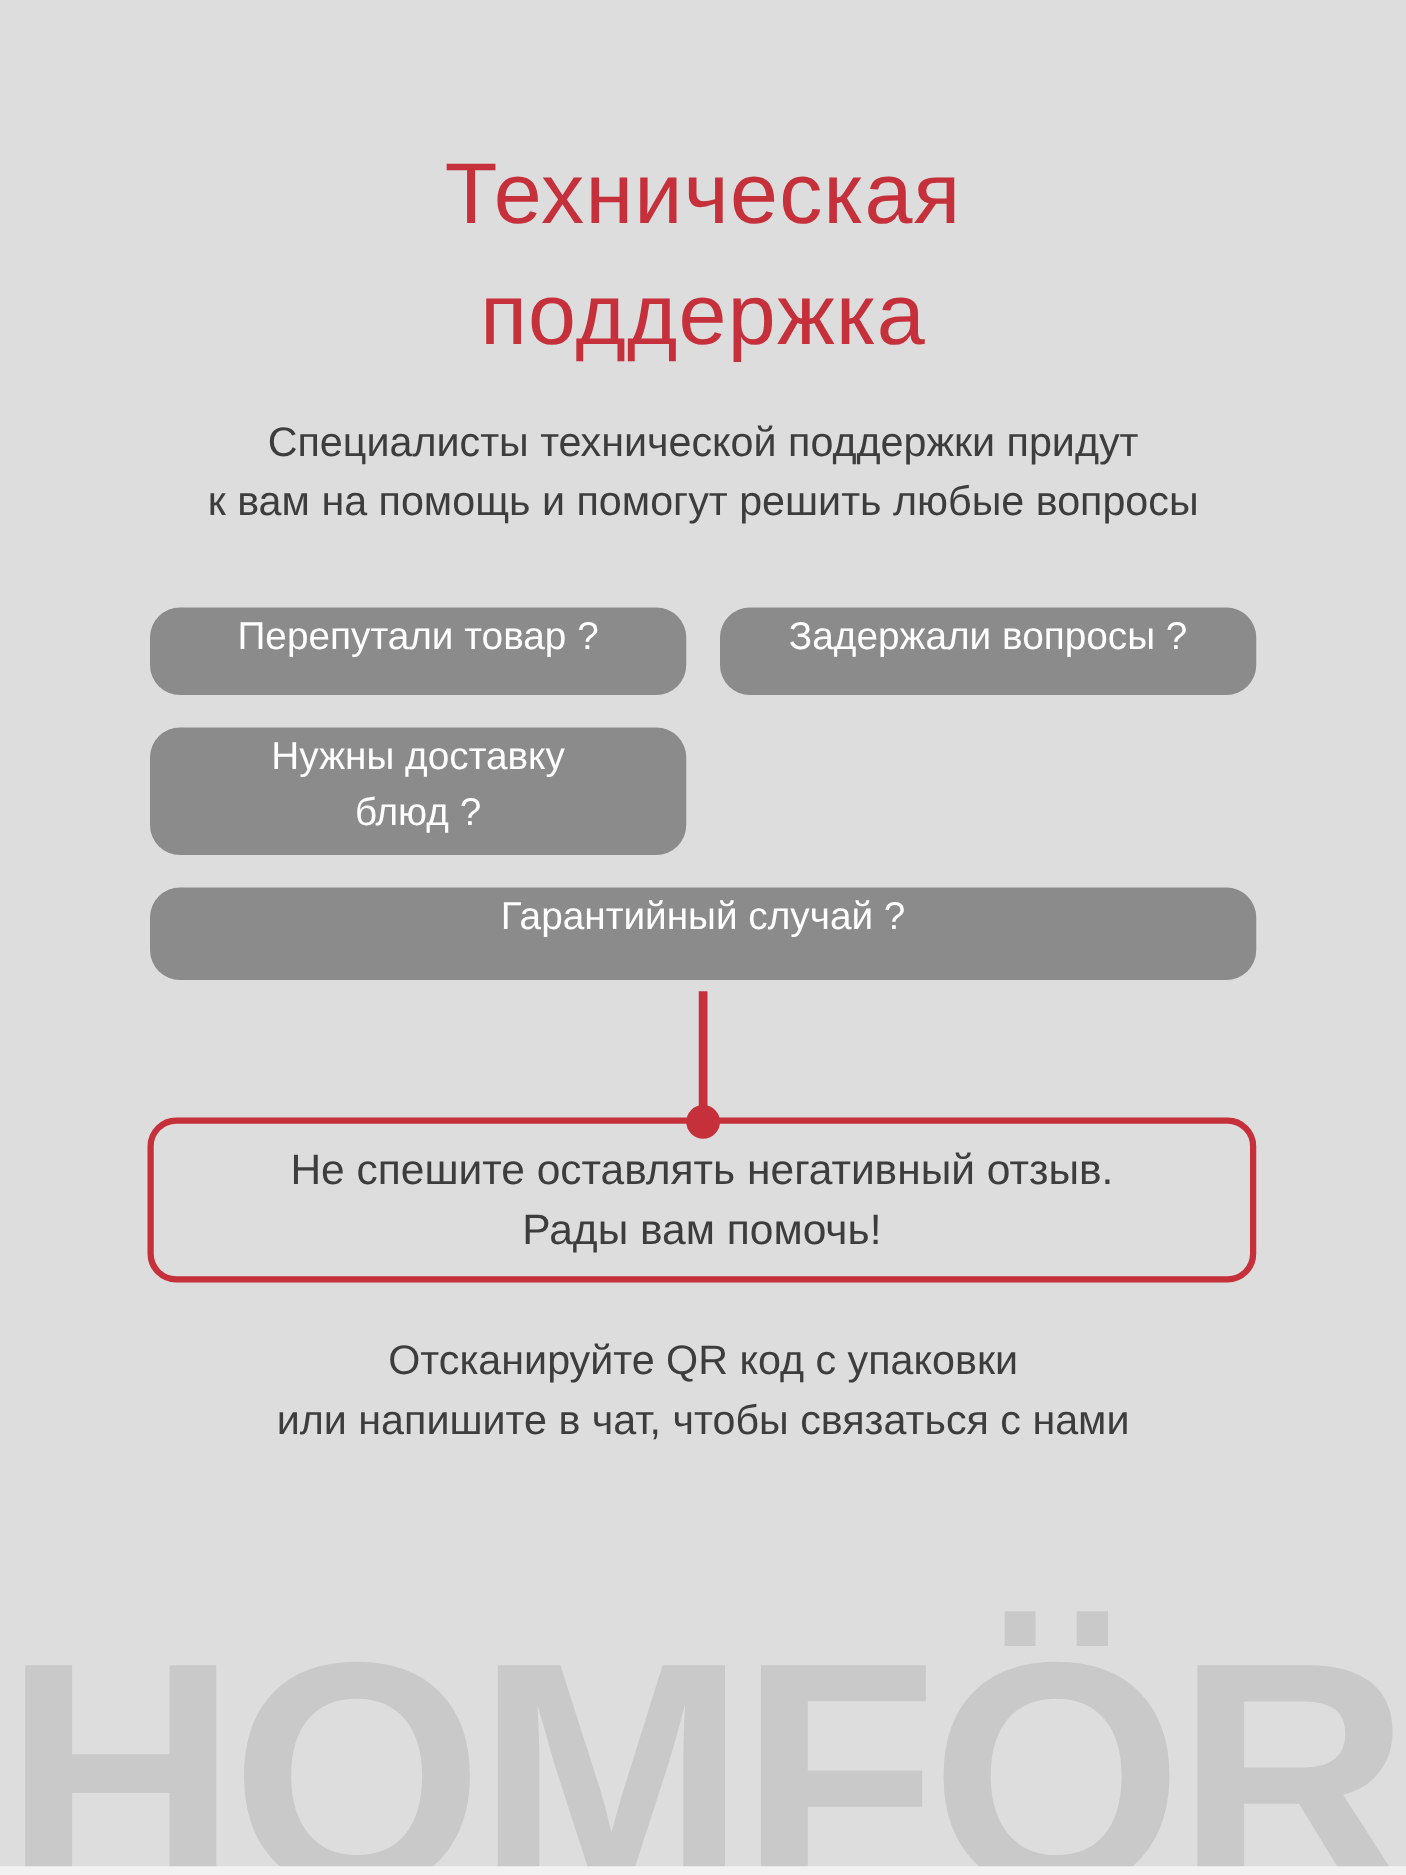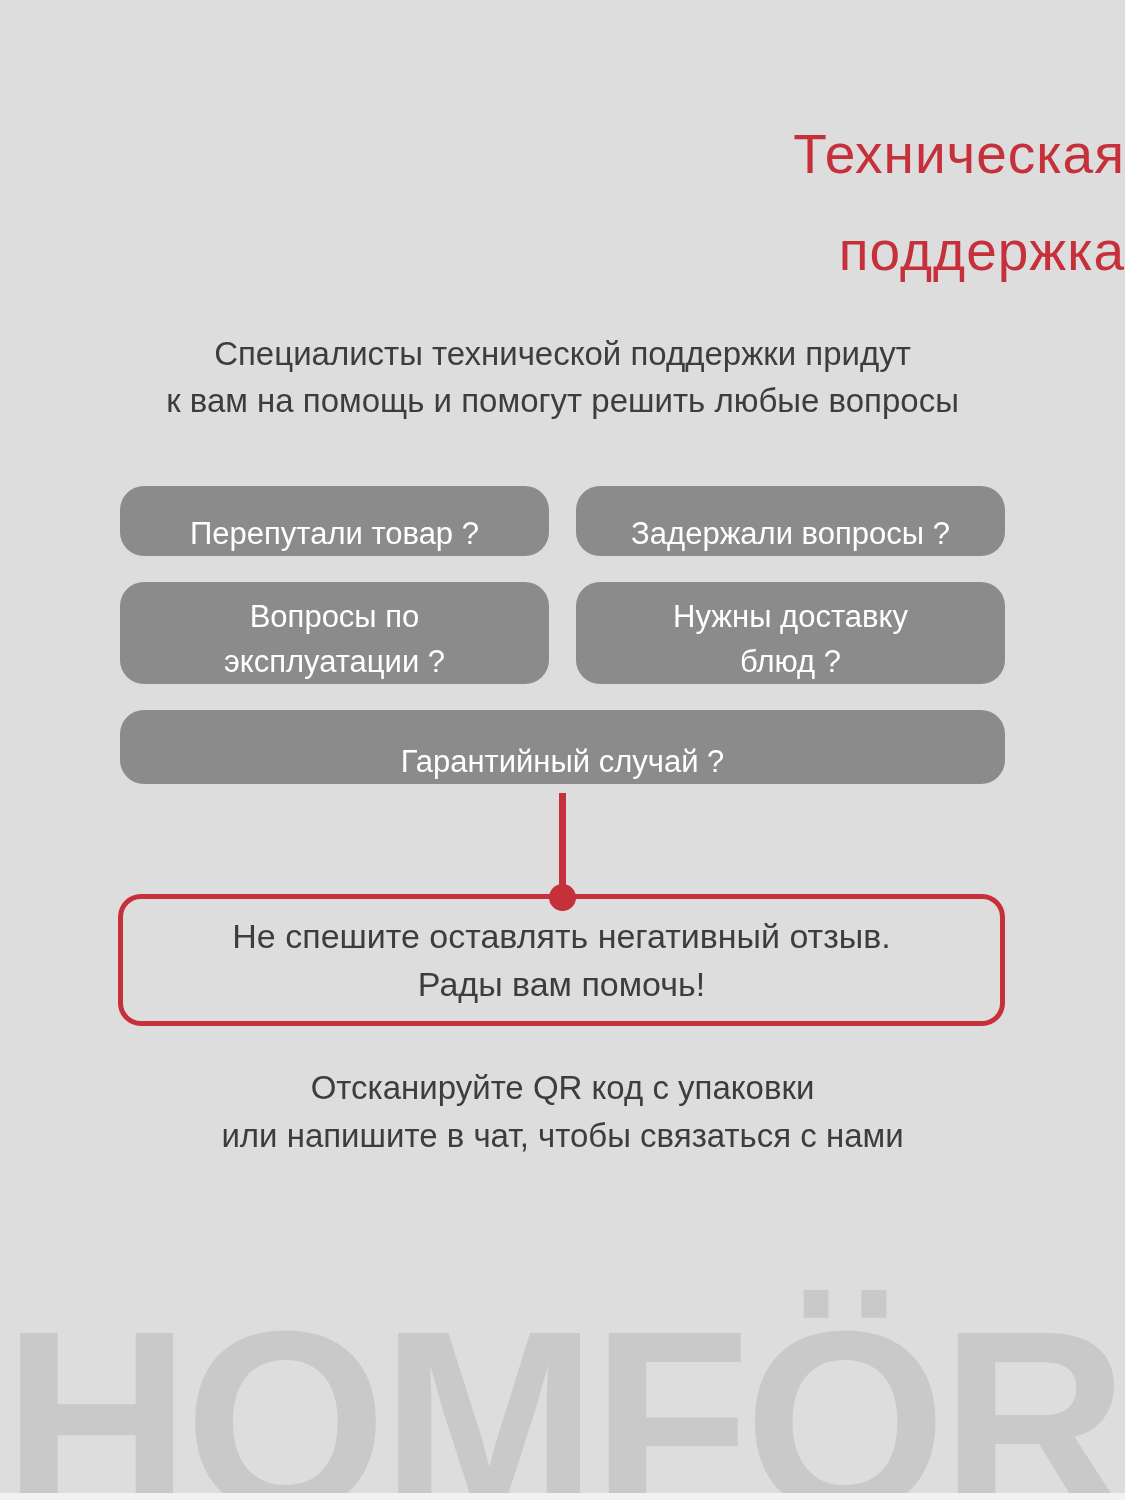--- a/index.html
+++ b/index.html
@@ -9,22 +9,22 @@
     height: 1500px;
     background: var(--background, #dddddd);
     overflow: hidden;
     font-family: "Liberation Sans", sans-serif;
   }
   .title {
     position: absolute;
     top: 106px;
     left: 0;
     width: 100%;
-    text-align: right;
-    font-size: 55px;
+    text-align: center;
+    font-size: 69px;
     line-height: 97px;
     letter-spacing: 1px;
     color: var(--accent-red, #c5303a);
     white-space: pre-line;
   }
   .subtitle {
     position: absolute;
     top: 330px;
     left: 0;
     width: 100%;
@@ -42,21 +42,21 @@
     display: grid;
     grid-template-columns: 1fr 1fr;
     column-gap: 27px;
     row-gap: 26px;
   }
   .chip {
     background: var(--button-gray, #8b8b8b);
     border-radius: 24px;
     color: #ffffff;
     display: flex;
-    align-items: flex-end;
+    align-items: flex-start;
     justify-content: center;
     cursor: pointer;
   }
   .chip span {
     display: block;
     width: 100%;
     text-align: center;
     font-size: 31px;
     line-height: 45px;
     white-space: pre-line;
@@ -149,24 +149,20 @@
 к вам на помощь и помогут решить любые вопросы</div>
 
   <div class="grid">
     <div class="chip row1">
       <span>Перепутали товар ?</span>
     </div>
     <div class="chip row1">
       <span>Задержали вопросы ?</span>
     </div>
     <div class="chip row2">
-      <span>Вопросы по
-эксплуатации ?</span>
-    </div>
-    <div class="chip row2">
       <span>Нужны доставку
 блюд ?</span>
     </div>
     <div class="chip wide">
       <span>Гарантийный случай ?</span>
     </div>
   </div>
 
   <div class="connector-line"></div>
   <div class="connector-dot"></div>

